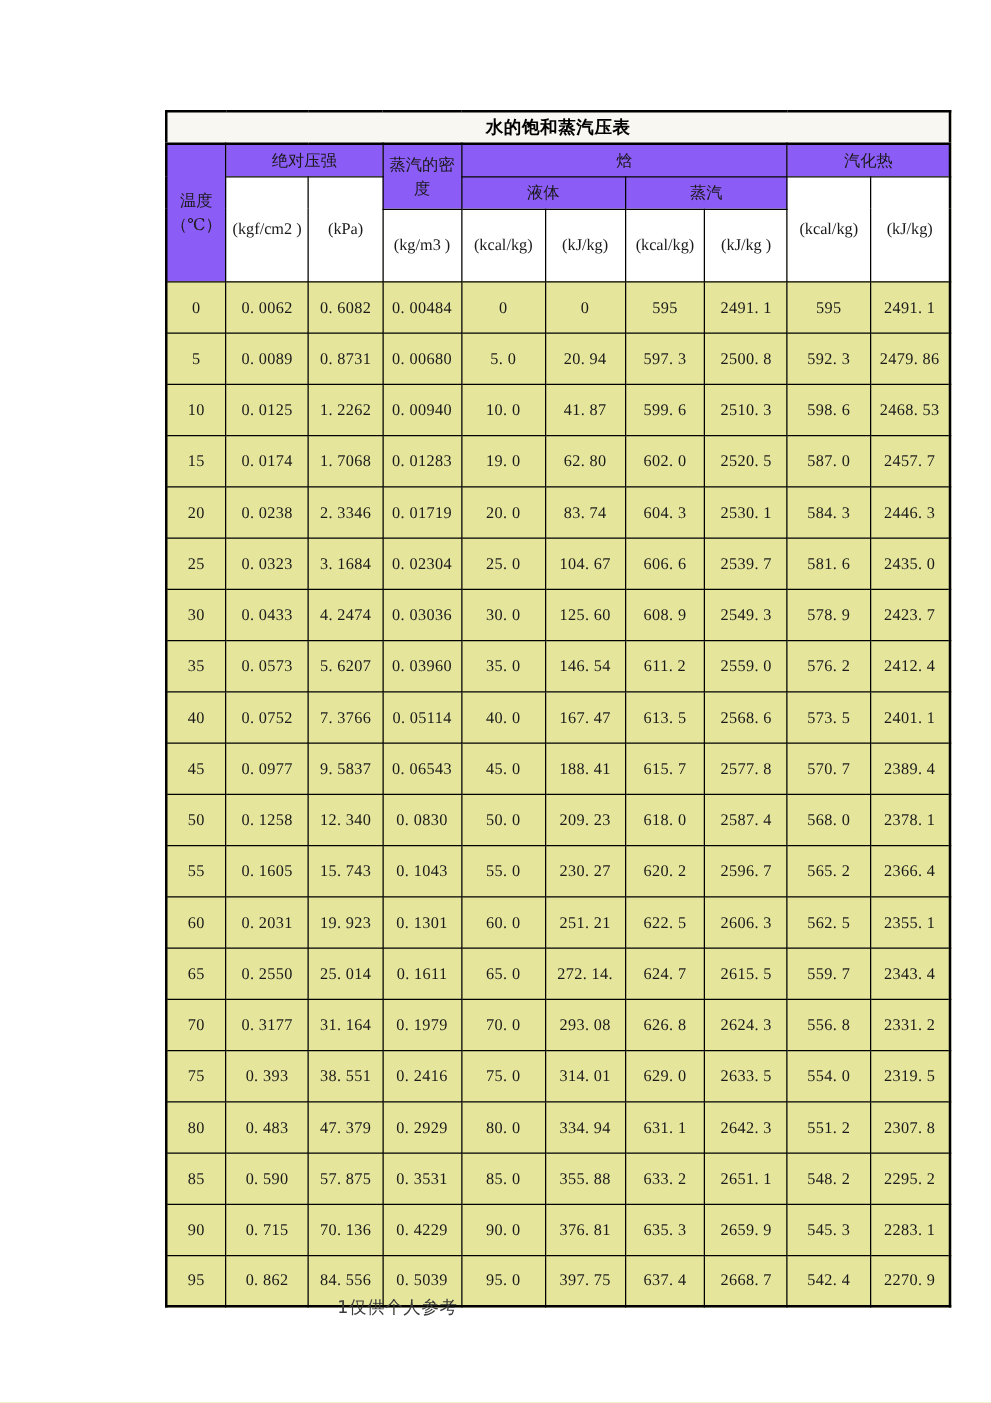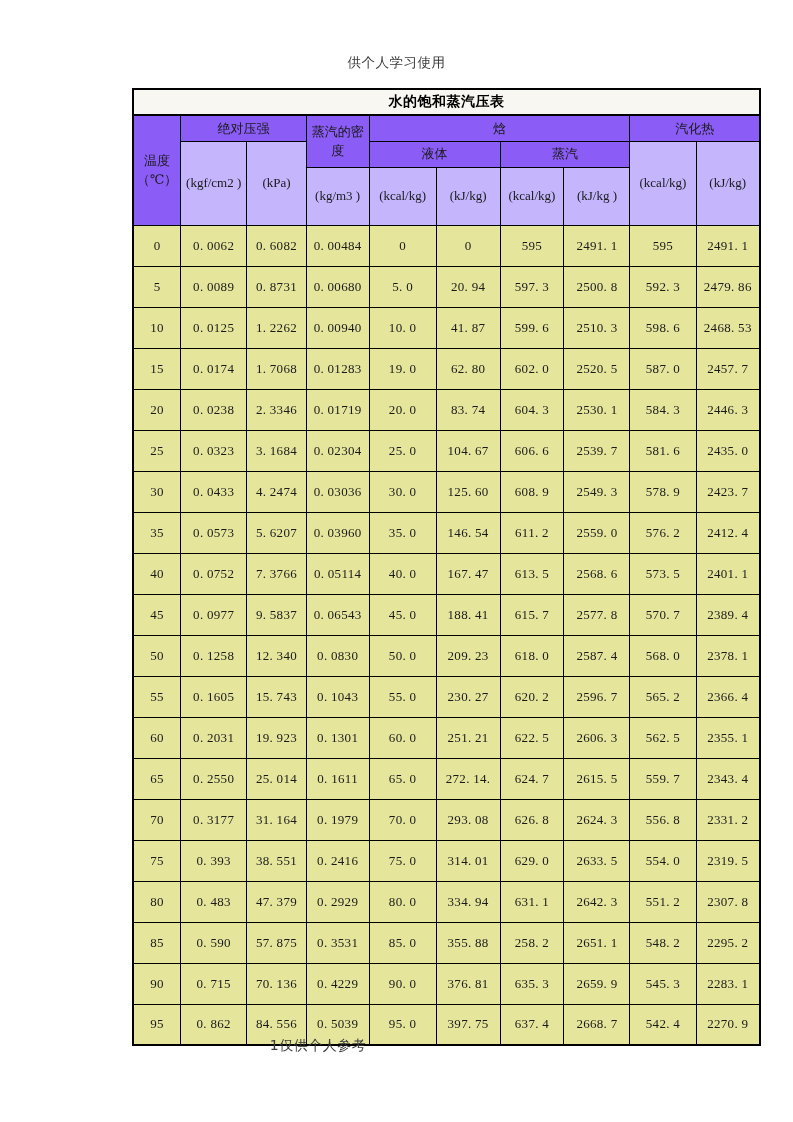--- a/index.html
+++ b/index.html
@@ -68,21 +68,21 @@
     border: none !important;
     border-bottom: 2px solid #000 !important;
     height: 24px;
     font-weight: bold !important;
     font-size: 14px !important;
     font-family: "DejaVu Sans", "Liberation Sans", sans-serif !important;
     color: #000 !important;
     letter-spacing: 0.5px;
   }
   .hdr-unit {
-    background: #c4b5fd;
+    background: #ffffff;
     font-family: "Liberation Serif", "DejaVu Serif", serif;
     font-size: 12.5px;
     color: #1a1a1a;
     line-height: 1.45;
   }
   .hdr-cn {
     background: #8b5cf6;
     font-family: "DejaVu Sans", "Liberation Sans", sans-serif;
     font-size: 13.5px;
     color: #1a1a1a;
@@ -107,21 +107,20 @@
   col.c6 { width: 59px; }
   col.c7 { width: 61px; }
   col.c8 { width: 61px; }
   col.c9 { width: 59px; }
 </style>
 </head>
 <body>
 
 <div class="page">
 
-  <div class="doc-header">供个人学习使用</div>
 
   <div class="table-wrap">
     <table class="steam">
       <colgroup>
         <col class="c0">
           <col class="c1">
           <col class="c2">
           <col class="c3">
           <col class="c4">
         <col class="c5">
@@ -366,21 +365,21 @@
             <td class="data">551. 2</td>
             <td class="data">2307. 8</td>
           </tr>
           <tr class="drow">
             <td class="data">85</td>
             <td class="data">0. 590</td>
             <td class="data">57. 875</td>
             <td class="data">0. 3531</td>
             <td class="data">85. 0</td>
             <td class="data">355. 88</td>
-            <td class="data">258. 2</td>
+            <td class="data">633. 2</td>
             <td class="data">2651. 1</td>
             <td class="data">548. 2</td>
             <td class="data">2295. 2</td>
           </tr>
           <tr class="drow">
             <td class="data">90</td>
             <td class="data">0. 715</td>
             <td class="data">70. 136</td>
             <td class="data">0. 4229</td>
             <td class="data">90. 0</td>

